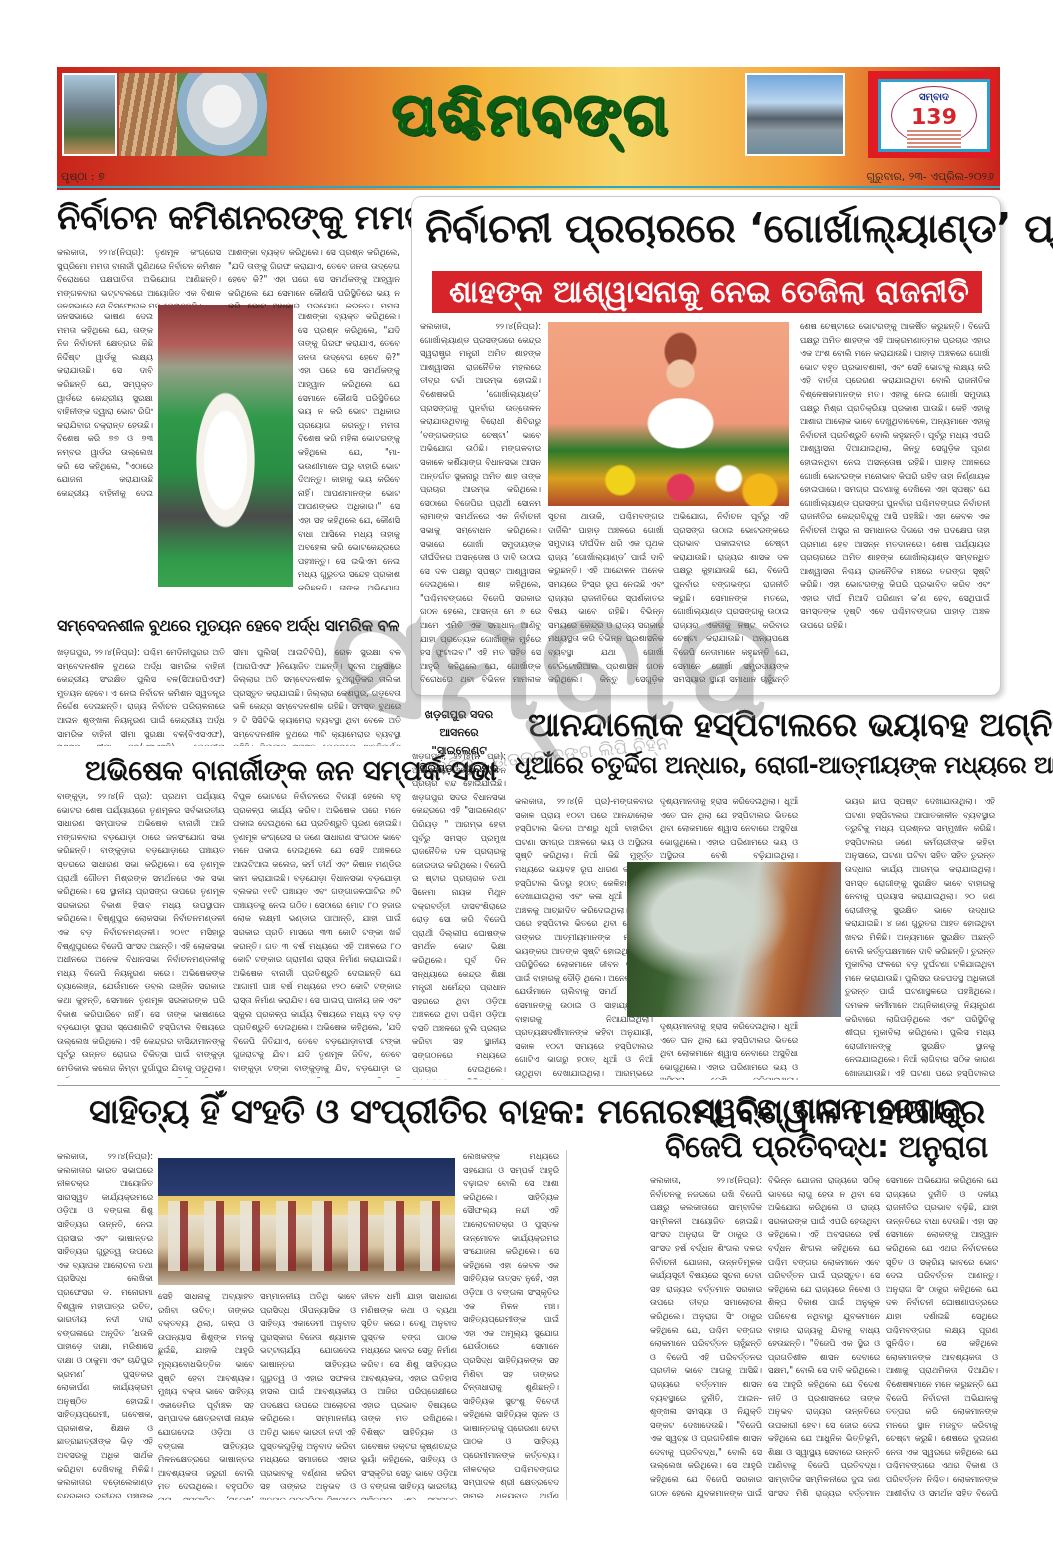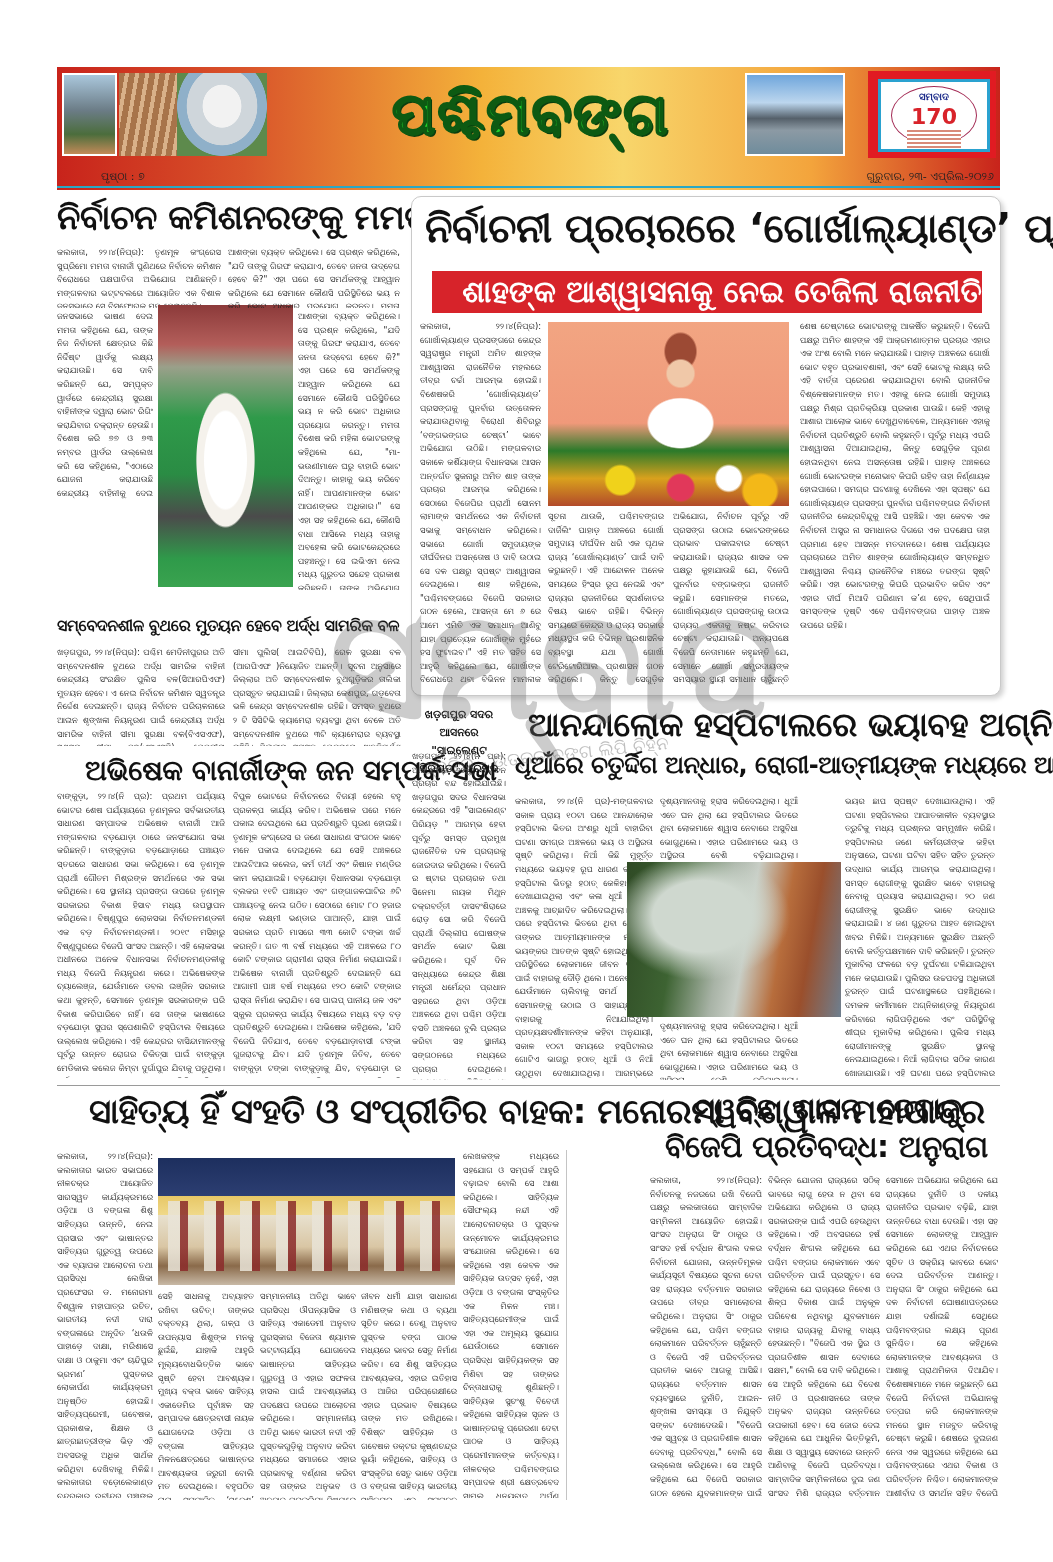--- a/index.html
+++ b/index.html
@@ -18,37 +18,37 @@
     color: #22d42c; -webkit-text-stroke: 2px #0d5a12; text-shadow: 2px 2px 0 #0b3d0e; letter-spacing: 2px; line-height: 90px; }
   .mh-logo { position: absolute; right: 4px; top: 4px; width: 128px; height: 87px; background: #e11b22; }
   .mh-logo-inner { position: absolute; left: 10px; top: 8px; right: 6px; bottom: 6px; background: #fff; border: 3px solid #2aa2d0; }
   .mh-logo-oval { position: absolute; left: 10px; top: 4px; right: 10px; bottom: 4px; border: 1.5px solid #a32a54; border-radius: 50%; }
   .mh-logo-brand { position: absolute; left: 0; right: 0; top: 9px; text-align: center; font-size: 10px; color: #1b2a8a; font-weight: bold; }
   .mh-logo-num { position: absolute; left: 0; right: 0; top: 22px; text-align: center; font-size: 22px; color: #d8232a; font-weight: bold; }
   .mh-logo-lines { position: absolute; left: 26px; right: 26px; top: 48px; height: 18px;
     background: repeating-linear-gradient(180deg,#d88a7a 0 2px,#fff 2px 4px); }
 
   .folio { position: absolute; left: 57px; top: 168px; width: 943px; height: 20px; font-size: 11px; color: #222; }
-  .folio .pg { position: absolute; left: 4px; top: 2px; margin-left: 40px; }
+  .folio .pg { position: absolute; left: 4px; top: 2px; }
   .folio .dt { position: absolute; right: 6px; top: 2px; }
   .folio-rule { position: absolute; left: 57px; top: 186px; width: 943px; height: 2px; background: #2aa7c4; }
 
   
   .hl { position: absolute; font-family: "DejaVu Sans", sans-serif; font-weight: bold; color: #111; white-space: nowrap; line-height: 1; letter-spacing: -0.5px; }
   .body-text { position: absolute; font-size: 8.4px; line-height: 13.6px; color: #222; text-align: justify; overflow: hidden; }
   .photo { position: absolute; overflow: hidden; }
 
   
   .s1-photo { left: 158px; top: 305px; width: 135px; height: 282px;
     background: radial-gradient(ellipse at 50% 55%, #ffffff 0 22%, #f5f2ec 23% 30%, transparent 31%),
                 linear-gradient(180deg,#8c3a3a 0%,#b35e5a 14%,#9aa08a 22%,#2f9a4a 40%,#2a8c44 60%,#4b4b4b 75%,#2f9a4a 90%,#3aa34f 100%); }
 
   
   .s2-box { position: absolute; left: 411px; top: 196px; width: 590px; height: 500px; border: 1px solid #c9c9c9; border-radius: 10px; box-shadow: 3px 3px 5px rgba(0,0,0,0.18); background: #fff; }
-  .s2-kicker { position: absolute; left: 432px; top: 271px; width: 550px; height: 42px; background: #d7232a; color: #fff; font-weight: bold; font-size: 30px; text-align: right; line-height: 42px; white-space: nowrap; overflow: hidden; padding-left: 17px; }
+  .s2-kicker { position: absolute; left: 432px; top: 271px; width: 550px; height: 42px; background: #d7232a; color: #fff; font-weight: bold; font-size: 30px; text-align: left; line-height: 42px; white-space: nowrap; overflow: hidden; padding-left: 17px; }
   .s2-photo { left: 548px; top: 322px; width: 241px; height: 184px;
     background: radial-gradient(circle at 30% 86%, #f0d21b 0 6%, transparent 7%),
                 radial-gradient(circle at 55% 90%, #e1385a 0 6%, transparent 7%),
                 radial-gradient(circle at 75% 85%, #ffffff 0 5%, transparent 6%),
                 radial-gradient(circle at 88% 92%, #f3b818 0 6%, transparent 7%),
                 radial-gradient(ellipse at 55% 28%, #f0c8a8 0 7%, transparent 8%),
                 radial-gradient(ellipse at 55% 16%, #9c4a34 0 8%, transparent 9%),
                 radial-gradient(ellipse at 55% 55%, #ffffff 0 17%, transparent 18%),
                 linear-gradient(180deg,#f2a582 0%,#f0997a 55%,#2b7a2a 70%,#d9a11d 85%,#b24a2a 100%); }
 
@@ -83,21 +83,21 @@
   <div class="masthead">
     <div class="mh-photo mh-p1"></div>
     <div class="mh-photo mh-p2"></div>
     <div class="mh-photo mh-p3"></div>
     <div class="mh-title">ପଶ୍ଚିମବଙ୍ଗ</div>
     <div class="mh-photo mh-p4" style="left:688px;"></div>
     <div class="mh-logo">
       <div class="mh-logo-inner">
         <div class="mh-logo-oval"></div>
         <div class="mh-logo-brand">ସମ୍ବାଦ</div>
-        <div class="mh-logo-num">170</div>
+        <div class="mh-logo-num">139</div>
         <div class="mh-logo-lines"></div>
       </div>
     </div>
   </div>
   <div class="folio">
     <span class="pg">ପୃଷ୍ଠା : ୭</span>
     <span class="dt">ଗୁରୁବାର, ୨୩- ଏପ୍ରିଲ-୨୦୨୬</span>
   </div>
   <div class="folio-rule"></div>
 </header>

